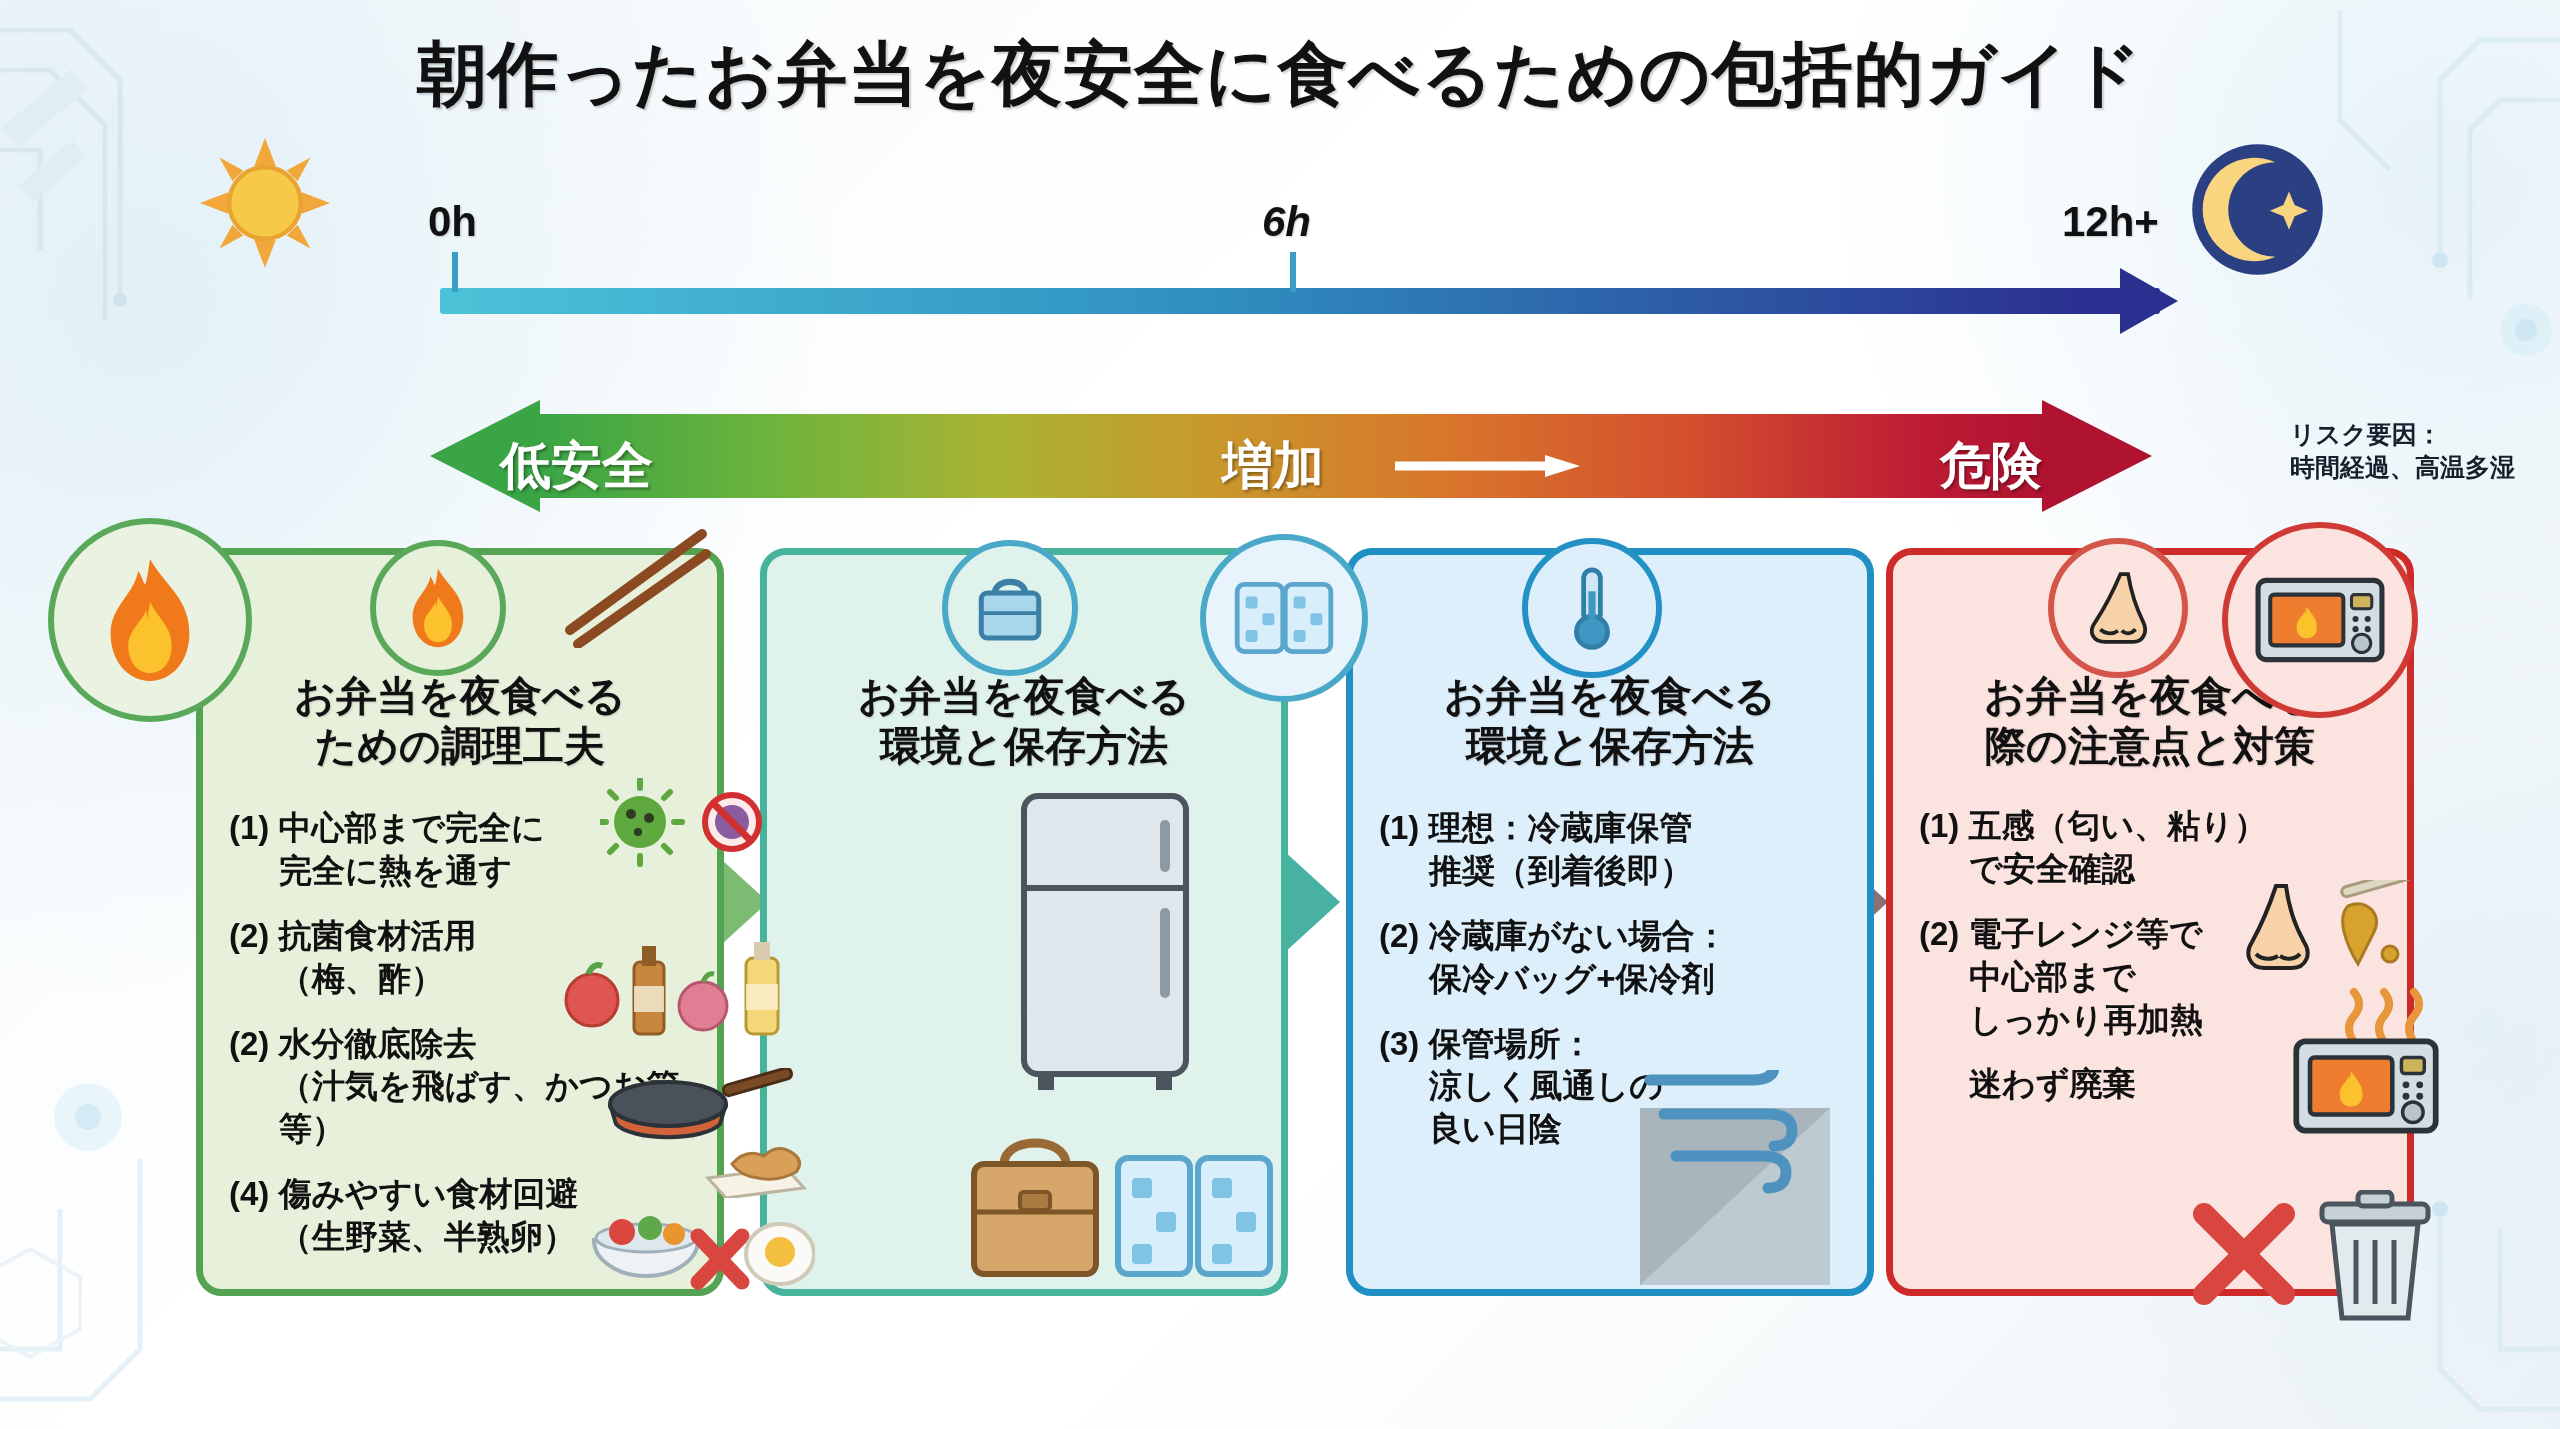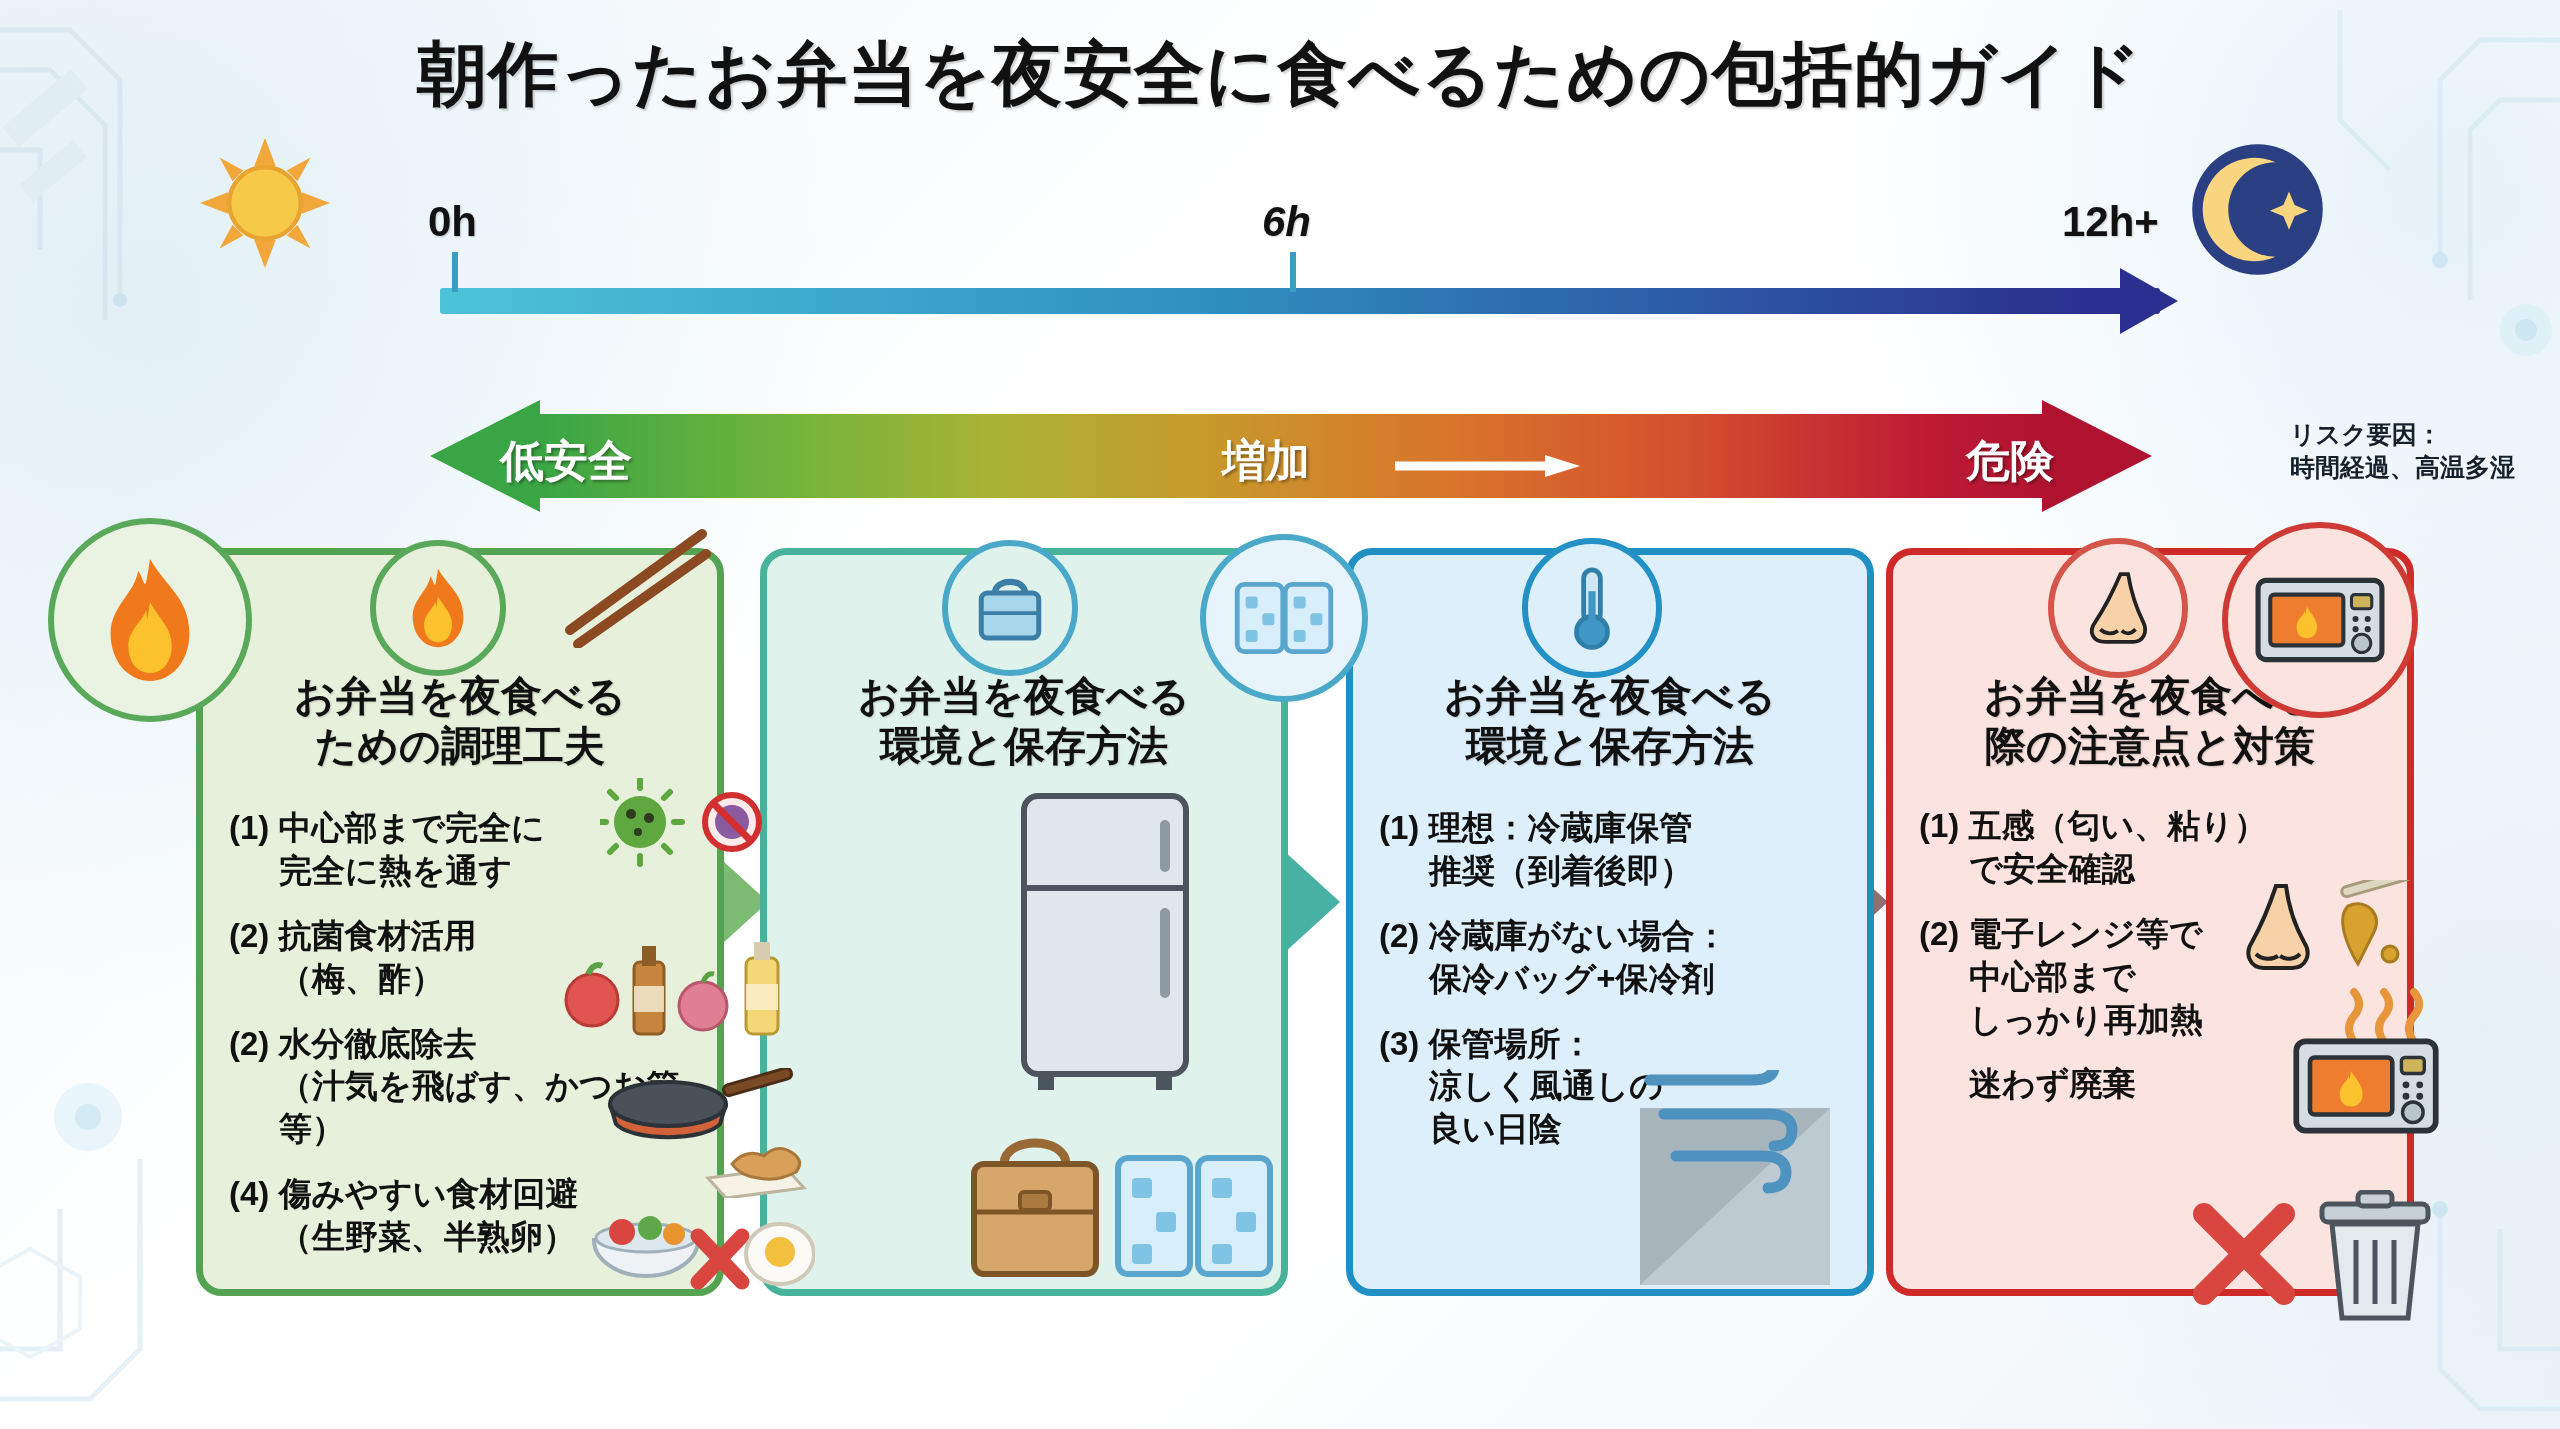--- a/index.html
+++ b/index.html
@@ -73,26 +73,26 @@
     border-bottom: 56px solid transparent;
     border-right: 110px solid #3aa545;
   }
   #risk-right-head {
     position: absolute; left: 1612px; top: 0; width: 0; height: 0;
     border-top: 56px solid transparent;
     border-bottom: 56px solid transparent;
     border-left: 110px solid #b01330;
   }
   .risk-txt {
-    position: absolute; font-size: 44px; font-weight: bold; color: #fff;
+    position: absolute; font-size: 51px; font-weight: bold; color: #fff;
     text-shadow: 2px 2px 3px rgba(0,0,0,0.35);
   }
   #risk-low  { left: 500px;  top: 432px; }
   #risk-mid  { left: 1222px; top: 432px; }
-  #risk-high { left: 1940px; top: 432px; margin-left: 26px; }
+  #risk-high { left: 1940px; top: 432px; }
   #risk-mid-arrow {
     position: absolute; left: 1395px; top: 455px; width: 185px; height: 22px;
   }
   #risk-factors {
     position: absolute; left: 2290px; top: 418px; width: 268px;
     font-size: 25px; font-weight: bold; color: #14202b; line-height: 1.32;
   }
 
   
   .card {

